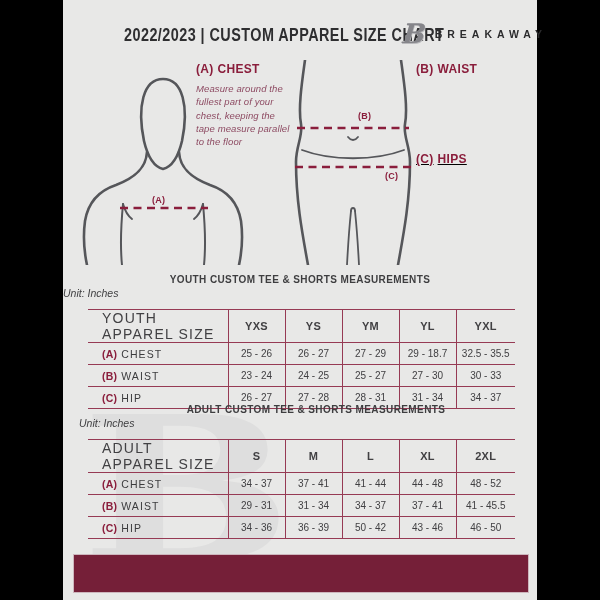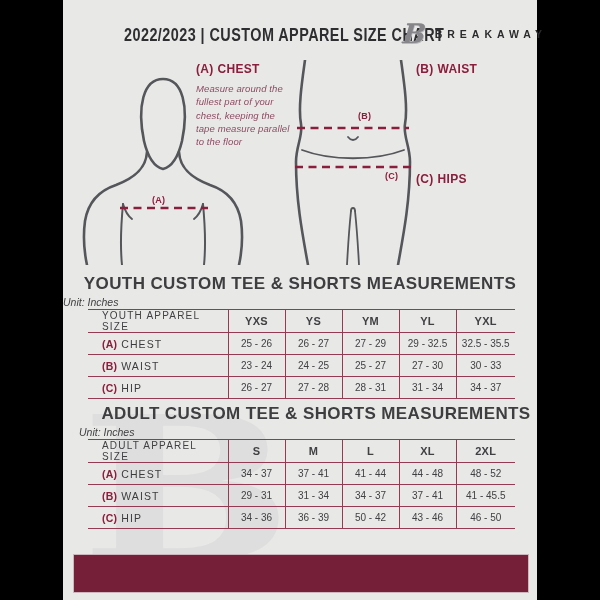--- a/index.html
+++ b/index.html
@@ -25,33 +25,33 @@
   .fig{position:absolute;}
   .fig svg{display:block;}
   .fig-label{position:absolute;font-size:9px;font-weight:bold;color:#8a1e3c;letter-spacing:0.3px;z-index:2;}
 
   .inst{position:absolute;z-index:2;}
   .inst-head{font-size:12px;font-weight:bold;color:#8a1e3c;letter-spacing:0.3px;margin-bottom:6px;}
   .inst-head .key{margin-right:4px;}
   .inst-text{font-size:9.5px;font-style:italic;color:#8d4a62;line-height:1.4;letter-spacing:0.1px;}
 
   .tbl-section{position:absolute;left:0;width:100%;z-index:1;}
-  .tbl-title{text-align:center;font-size:17px;font-weight:bold;color:#3e3e40;letter-spacing:0.4px;}
+  .tbl-title{text-align:center;font-size:10px;font-weight:bold;color:#3e3e40;letter-spacing:0.4px;}
   .tbl-unit{text-align:left;font-size:10.5px;font-style:italic;color:#3e3e40;margin-top:2px;}
   .size-table{position:absolute;left:25px;width:427px;border-collapse:collapse;table-layout:fixed;background:transparent;z-index:1;}
   .size-table col.c0{width:140px;}
   .size-table col.cN{width:57px;}
   .size-table col.cL{width:59px;}
   .size-table th,.size-table td{height:21px;padding:0;text-align:center;vertical-align:middle;
     border-top:1.5px solid #963a54;border-bottom:1.5px solid #963a54;border-left:1.5px solid #963a54;border-right:1.5px solid #963a54;
     background:transparent;}
   .size-table th:first-child,.size-table td:first-child{border-left:none;text-align:left;padding-left:14px;}
   .size-table th:last-child,.size-table td:last-child{border-right:none;}
   .size-table th{font-size:11px;font-weight:bold;color:#414043;letter-spacing:0.3px;}
-  .size-table th.size-label{font-weight:normal;font-size:10px;letter-spacing:1.2px;color:#414043;}
+  .size-table th.size-label{font-weight:normal;font-size:14px;letter-spacing:1.2px;color:#414043;}
   .size-table td{font-size:10px;color:#414043;}
   .size-table td.row-label{font-size:10.5px;letter-spacing:1.1px;color:#3c3c3e;}
   .size-table td.row-label .key{font-weight:bold;color:#8a1e3c;letter-spacing:0.2px;}
   .footer-bar{position:absolute;left:10px;top:554px;width:454px;height:37px;background:#751f38;
     border:1px solid #cdb6bd;z-index:2;}
 </style>
 </head>
 <body>
 
 <div class="stage">
@@ -115,21 +115,21 @@
         </div>
         <div class="inst-text">Measure around the fullest part of your chest, keeping the tape measure parallel to the floor</div>
       </div>
 
       <div class="inst" style="left:353px;top:62px;width:98px;">
         <div class="inst-head">
           <span class="key">(B)</span><span>WAIST</span>
         </div>
       </div>
 
-      <div class="inst" style="left:353px;top:172px;width:98px;">
+      <div class="inst" style="left:353px;top:152px;width:98px;text-decoration:underline;">
         <div class="inst-head">
           <span class="key">(C)</span><span>HIPS</span>
         </div>
       </div>
     </section>
 
     <section class="tbl-section" style="top:274px;">
       <div class="tbl-title">YOUTH CUSTOM TEE &amp; SHORTS MEASUREMENTS</div>
       <div class="tbl-unit">Unit: Inches</div>
     </section>
@@ -151,21 +151,21 @@
             <th>YL</th>
             <th>YXL</th>
           </tr>
         </thead>
         <tbody>
           <tr>
             <td class="row-label"><span class="key">(A)</span><span> CHEST</span></td>
             <td>25 - 26</td>
             <td>26 - 27</td>
             <td>27 - 29</td>
-            <td>29 - 32.5</td>
+            <td>29 - 18.7</td>
             <td>32.5 - 35.5</td>
           </tr>
           <tr>
             <td class="row-label"><span class="key">(B)</span><span> WAIST</span></td>
             <td>23 - 24</td>
             <td>24 - 25</td>
             <td>25 - 27</td>
             <td>27 - 30</td>
             <td>30 - 33</td>
           </tr>

